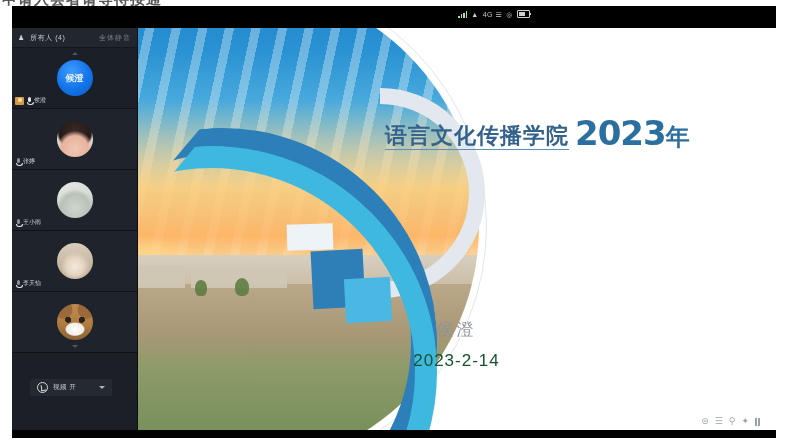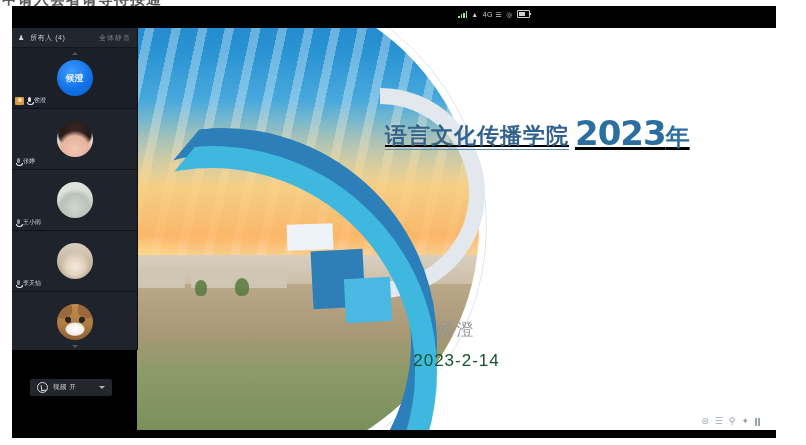--- a/index.html
+++ b/index.html
@@ -129,21 +129,21 @@
     font-family:"DejaVu Sans",sans-serif;font-size:20px;font-weight:700;
     color:#37465a;letter-spacing:1px;line-height:1;
   }
   .logo-en{
     font-size:3.6px;color:#8b96a4;letter-spacing:.9px;line-height:1;margin-top:3px;
     white-space:nowrap;
   }
 
   
   .headline{position:absolute;left:248px;top:88px;width:380px;}
-  .hl-row1{display:flex;align-items:flex-end;gap:6px;text-decoration:underline;}
+  .hl-row1{display:flex;align-items:flex-end;gap:6px;}
   .hl-sub{
     font-family:"DejaVu Serif",serif;font-size:22px;font-weight:700;color:#33628c;
     letter-spacing:1px;line-height:1;padding-bottom:3px;
     border-bottom:1.5px solid #5b8fba;
   }
   .hl-year{
     font-family:"DejaVu Sans",sans-serif;font-size:34px;font-weight:700;color:#2b6ea0;
     letter-spacing:-1px;line-height:1;
   }
   .hl-year em{font-style:normal;font-size:24px;letter-spacing:0;}
@@ -163,21 +163,21 @@
   .slide-tools{
     position:absolute;right:16px;bottom:12px;display:flex;align-items:center;gap:6px;
     color:#9aa3ad;font-size:9px;
   }
   .st-ico{display:inline-block;line-height:1;}
   .st-pages{display:inline-flex;gap:1px;}
   .st-pages i{display:block;width:2px;height:8px;background:#9aa3ad;}
 
   
   .panel{
-    position:absolute;left:0px;top:22px;width:125px;height:322px;
+    position:absolute;left:0px;top:22px;width:125px;height:409px;
     background:#1c1f26;border-right:1px solid #0b0d11;overflow:hidden;
   }
   .panel-head{
     height:20px;display:flex;align-items:center;gap:6px;padding:0 6px;
     background:#22262e;border-bottom:1px solid #14171d;box-sizing:border-box;
   }
   .ph-ico{font-size:7px;color:#cfd3d8;}
   .ph-title{font-size:7px;color:#c6cbd2;letter-spacing:.5px;flex:1;}
   .ph-right{font-size:7px;color:#7b828c;letter-spacing:1px;}
 

